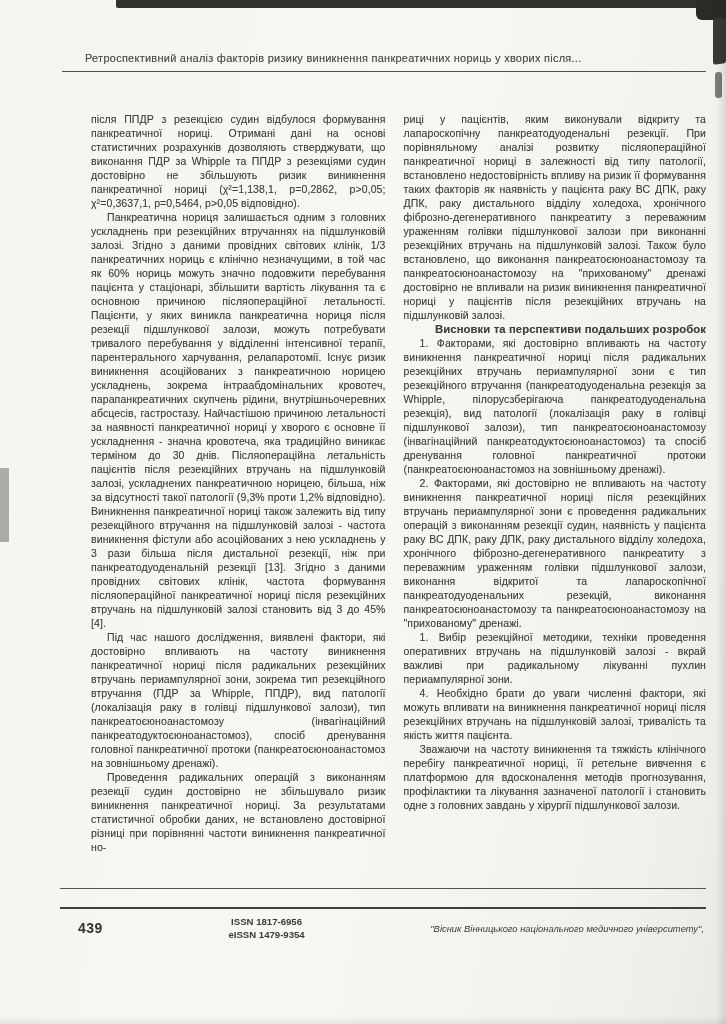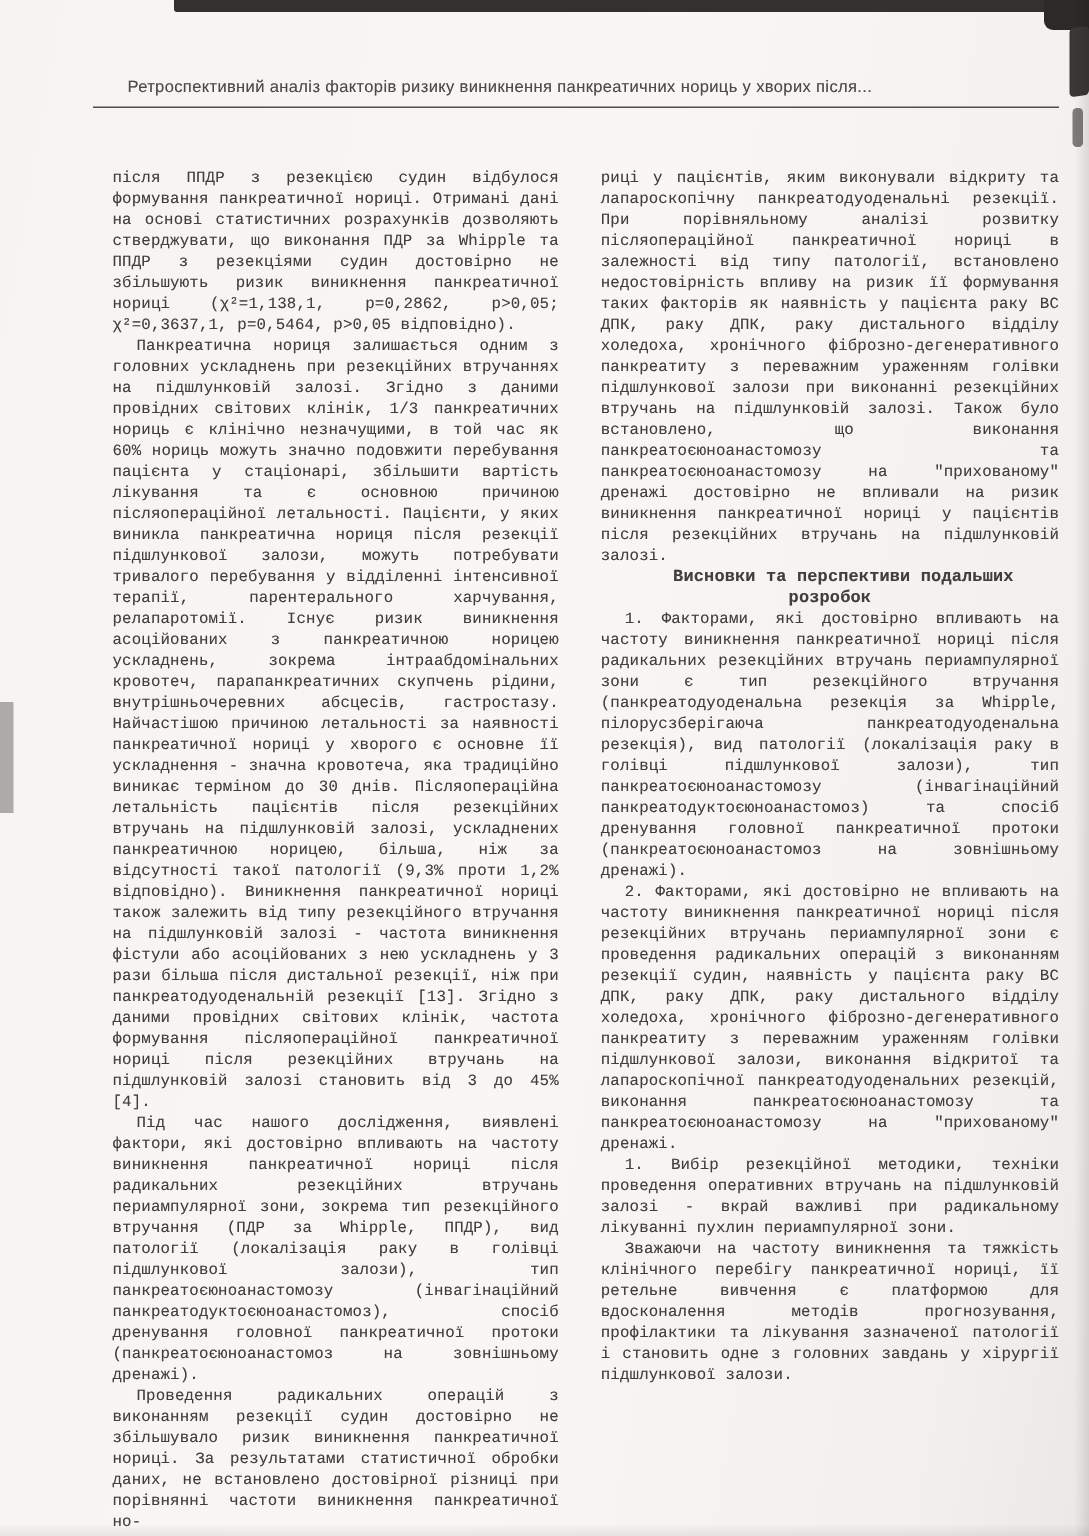--- a/index.html
+++ b/index.html
@@ -8,28 +8,28 @@
     position:relative;width:726px;height:1024px;margin:0 auto;overflow:hidden;
     background:linear-gradient(100deg,#f5f4f1 0%,#f8f7f4 50%,#f1f0ed 88%,#e9e8e5 100%);
     color:#403f3d;box-sizing:border-box;
   }
   .content{position:absolute;left:60px;top:52px;width:646px;}
   .running-head{
     margin-left:25px;font-size:11px;color:#4c4b49;letter-spacing:.25px;
     text-shadow:0 0 .4px rgba(70,70,70,.45);white-space:nowrap;
   }
   .head-rule{border:none;border-top:1.6px solid #504f4d;margin:7px 0 0 2px;}
-  .columns{display:flex;gap:28px;margin-left:15px;margin-top:40px;min-height:766px;font-family:Liberation Mono, monospace;}
+  .columns{display:flex;gap:18px;margin-left:31px;margin-top:40px;min-height:766px;}
   .col{text-align:justify;font-size:10.5px;line-height:14px;letter-spacing:.1px;
        text-shadow:0 0 .4px rgba(70,70,70,.4);}
   .col-left{width:298px;}
   .col-right{width:306px;}
   .col p{margin:0;}
   p.ind{text-indent:16px;}
-  .concl-head{font-weight:bold;font-size:11.3px;margin:5px 0 2px;text-indent:18px;text-align:center;}
+  .concl-head{font-weight:bold;font-size:11.3px;margin:5px 0 2px;text-indent:18px;text-align:right;}
   .refs-rule{border:none;border-top:1.4px solid #55534f;margin:10px 0 0 0;}
   .refs{display:flex;gap:14px;margin-left:15px;margin-top:5px;}
   .refs-left{width:298px;}
   .refs-right{width:306px;padding-top:16px;}
   .refs-head{font-weight:bold;font-size:11.5px;margin:2px 0 3px 22px;letter-spacing:.2px;}
   .ref{font-size:9.4px;line-height:12.4px;text-align:justify;padding-left:15px;text-indent:-15px;
        text-shadow:0 0 .4px rgba(70,70,70,.4);}
   .footer-rule{border:none;border-top:2px solid #403f3b;margin:13px 0 0 0;}
   .footer{display:flex;justify-content:space-between;align-items:center;padding:6px 2px 0 18px;}
   .footer-page{font-weight:bold;font-size:14px;color:#333330;letter-spacing:.5px;}
@@ -69,20 +69,21 @@
         <p class="ind">Панкреатична нориця залишається одним з головних ускладнень при резекційних втручаннях на підшлунковій залозі. Згідно з даними провідних світових клінік, 1/3 панкреатичних нориць є клінічно незначущими, в той час як 60% нориць можуть значно подовжити перебування пацієнта у стаціонарі, збільшити вартість лікування та є основною причиною післяопераційної летальності. Пацієнти, у яких виникла панкреатична нориця після резекції підшлункової залози, можуть потребувати тривалого перебування у відділенні інтенсивної терапії, парентерального харчування, релапаротомії. Існує ризик виникнення асоційованих з панкреатичною норицею ускладнень, зокрема інтраабдомінальних кровотеч, парапанкреатичних скупчень рідини, внутрішньочеревних абсцесів, гастростазу. Найчастішою причиною летальності за наявності панкреатичної нориці у хворого є основне її ускладнення - значна кровотеча, яка традиційно виникає терміном до 30 днів. Післяопераційна летальність пацієнтів після резекційних втручань на підшлунковій залозі, ускладнених панкреатичною норицею, більша, ніж за відсутності такої патології (9,3% проти 1,2% відповідно). Виникнення панкреатичної нориці також залежить від типу резекційного втручання на підшлунковій залозі - частота виникнення фістули або асоційованих з нею ускладнень у 3 рази більша після дистальної резекції, ніж при панкреатодуоденальній резекції [13]. Згідно з даними провідних світових клінік, частота формування післяопераційної панкреатичної нориці після резекційних втручань на підшлунковій залозі становить від 3 до 45% [4].</p>
         <p class="ind">Під час нашого дослідження, виявлені фактори, які достовірно впливають на частоту виникнення панкреатичної нориці після радикальних резекційних втручань периампулярної зони, зокрема тип резекційного втручання (ПДР за Whipple, ППДР), вид патології (локалізація раку в голівці підшлункової залози), тип панкреатоєюноанастомозу (інвагінаційний панкреатодуктоєюноанастомоз), спосіб дренування головної панкреатичної протоки (панкреатоєюноанастомоз на зовнішньому дренажі).</p>
         <p class="ind">Проведення радикальних операцій з виконанням резекції судин достовірно не збільшувало ризик виникнення панкреатичної нориці. За результатами статистичної обробки даних, не встановлено достовірної різниці при порівнянні частоти виникнення панкреатичної но-</p>
       </div>
       <div class="col col-right">
         <p>риці у пацієнтів, яким виконували відкриту та лапароскопічну панкреатодуоденальні резекції. При порівняльному аналізі розвитку післяопераційної панкреатичної нориці в залежності від типу патології, встановлено недостовірність впливу на ризик її формування таких факторів як наявність у пацієнта раку ВС ДПК, раку ДПК, раку дистального відділу холедоха, хронічного фіброзно-дегенеративного панкреатиту з переважним ураженням голівки підшлункової залози при виконанні резекційних втручань на підшлунковій залозі. Також було встановлено, що виконання панкреатоєюноанастомозу та панкреатоєюноанастомозу на "прихованому" дренажі достовірно не впливали на ризик виникнення панкреатичної нориці у пацієнтів після резекційних втручань на підшлунковій залозі.</p>
         <p class="concl-head">Висновки та перспективи подальших розробок</p>
         <p class="ind">1. Факторами, які достовірно впливають на частоту виникнення панкреатичної нориці після радикальних резекційних втручань периампулярної зони є тип резекційного втручання (панкреатодуоденальна резекція за Whipple, пілорусзберігаюча панкреатодуоденальна резекція), вид патології (локалізація раку в голівці підшлункової залози), тип панкреатоєюноанастомозу (інвагінаційний панкреатодуктоєюноанастомоз) та спосіб дренування головної панкреатичної протоки (панкреатоєюноанастомоз на зовнішньому дренажі).</p>
         <p class="ind">2. Факторами, які достовірно не впливають на частоту виникнення панкреатичної нориці після резекційних втручань периампулярної зони є проведення радикальних операцій з виконанням резекції судин, наявність у пацієнта раку ВС ДПК, раку ДПК, раку дистального відділу холедоха, хронічного фіброзно-дегенеративного панкреатиту з переважним ураженням голівки підшлункової залози, виконання відкритої та лапароскопічної панкреатодуоденальних резекцій, виконання панкреатоєюноанастомозу та панкреатоєюноанастомозу на "прихованому" дренажі.</p>
         <p class="ind">1. Вибір резекційної методики, техніки проведення оперативних втручань на підшлунковій залозі - вкрай важливі при радикальному лікуванні пухлин периампулярної зони.</p>
+        <p class="ind">4. Необхідно брати до уваги численні фактори, які можуть впливати на виникнення панкреатичної нориці після резекційних втручань на підшлунковій залозі, тривалість та якість життя пацієнта.</p>
         <p class="ind">Зважаючи на частоту виникнення та тяжкість клінічного перебігу панкреатичної нориці, її ретельне вивчення є платформою для вдосконалення методів прогнозування, профілактики та лікування зазначеної патології і становить одне з головних завдань у хірургії підшлункової залози.</p>
       </div>
     </div>
 
     <hr class="refs-rule">
 
     <div class="refs">
     </div>
 
     <hr class="footer-rule">

